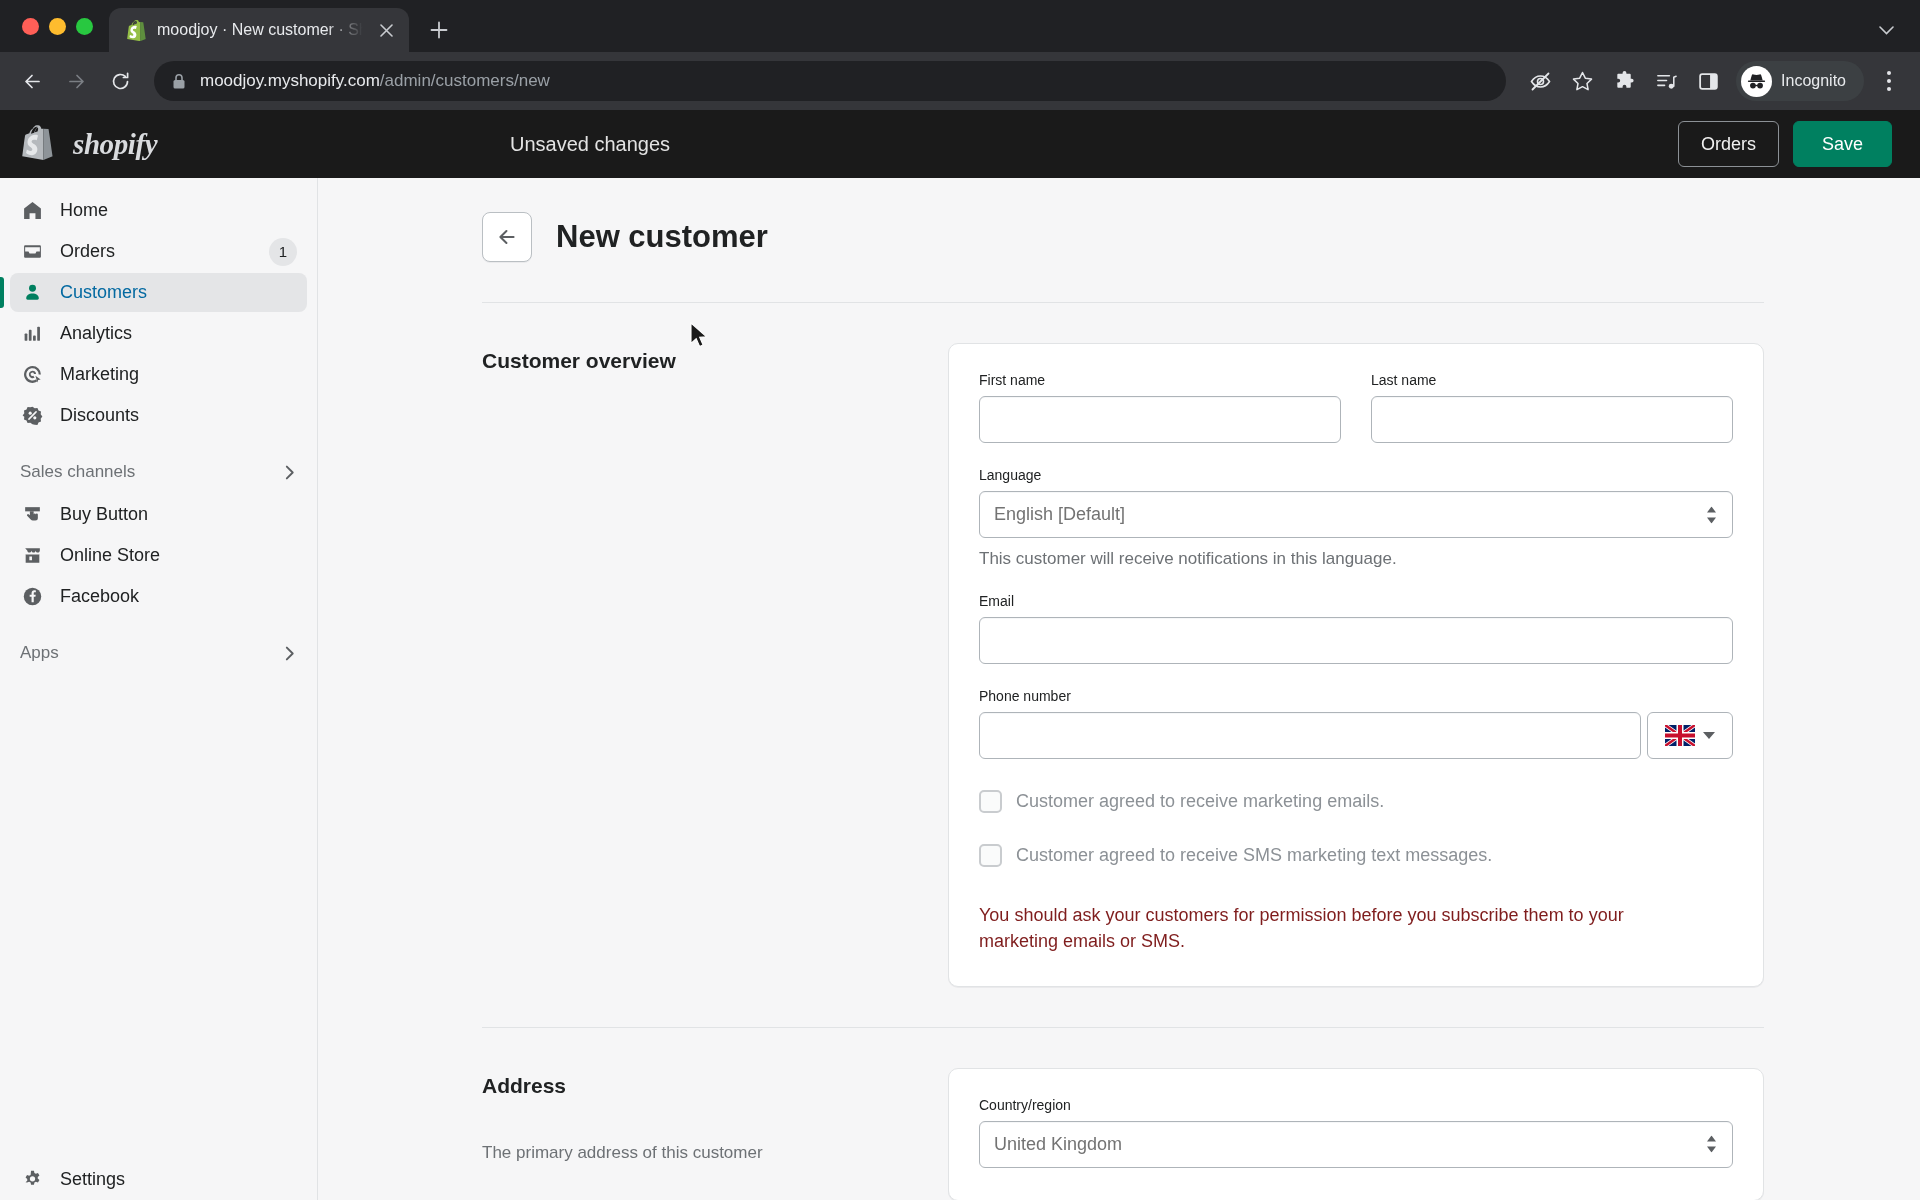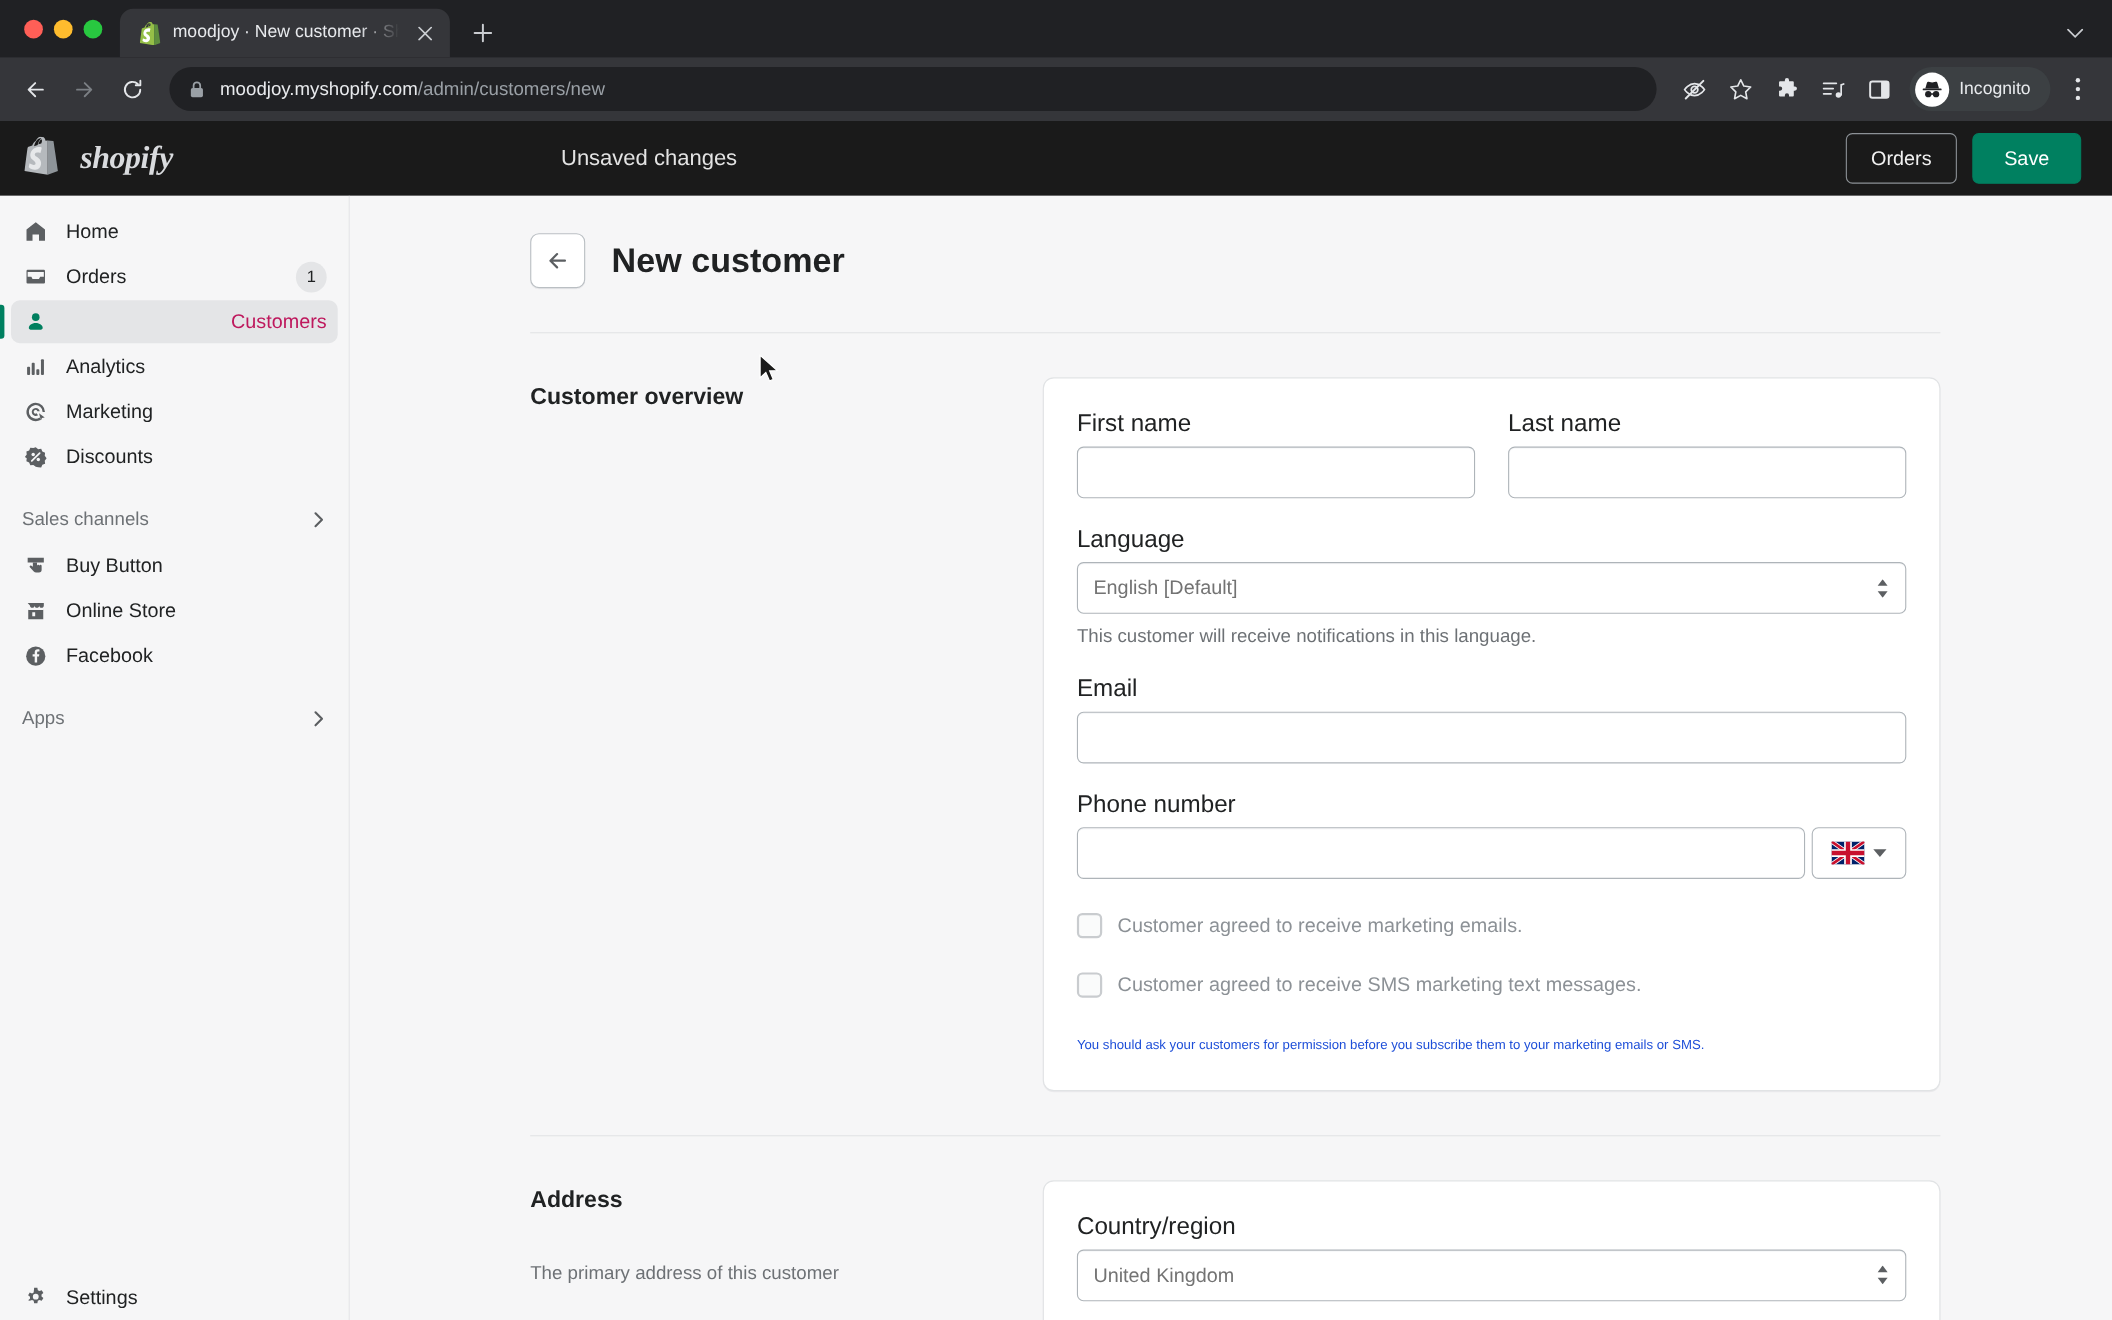--- a/index.html
+++ b/index.html
@@ -90,21 +90,21 @@
   
   .sidebar { width: 318px; flex: 0 0 318px; background: #f6f6f7;
              border-right: 1px solid #e1e3e5; display: flex; flex-direction: column;
              padding-top: 12px; }
   .nav-item { height: 39px; display: flex; align-items: center; gap: 16px;
               margin: 1px 10px; padding: 0 10px; border-radius: 8px;
               color: #202223; font-size: 18px; position: relative; }
   .nav-item .ico { width: 24px; height: 24px; flex: 0 0 24px; display: flex;
                    align-items: center; justify-content: center; color: #5c5f62; }
   .nav-item .lbl { flex: 1 1 auto; white-space: nowrap; }
-  .nav-item.active { background: #e4e5e7; color: #be185d; font-weight: 500; text-align: right; }
+  .nav-item.active { background: #e4e5e7; color: #0369a1; font-weight: 500; }
   .nav-item.active .ico { color: #007f5f; }
   .nav-item.active::before { content: ""; position: absolute; left: -10px; top: 4px;
                              bottom: 4px; width: 4px; border-radius: 0 3px 3px 0;
                              background: #008060; }
   .badge { min-width: 28px; height: 28px; border-radius: 14px; background: #e4e5e7;
            color: #202223; font-size: 15px; display: flex; align-items: center;
            justify-content: center; padding: 0 8px; }
   .nav-section { height: 40px; display: flex; align-items: center;
                  margin: 16px 10px 2px; padding: 0 10px; color: #6d7175;
                  font-size: 17px; }
@@ -127,21 +127,21 @@
   .divider { height: 1px; background: #e1e3e5; margin: 40px 0 0 8px; }
 
   .section { display: flex; padding: 40px 0 0 8px; gap: 34px; }
   .section-left { width: 432px; flex: 0 0 432px; padding-top: 6px; }
   .section-title { font-size: 21px; font-weight: 600; color: #202223; }
   .section-sub { font-size: 17px; color: #6d7175; margin-top: 42px; line-height: 1.5; }
   .card { flex: 1 1 auto; background: #ffffff; border: 1px solid #e1e3e5;
           border-radius: 10px; box-shadow: 0 1px 0 rgba(22,29,37,.05);
           padding: 28px 30px 32px; }
 
-  .field-label { font-size: 22px; color: #202223; margin-bottom: 8px; display: block; }
+  .field-label { font-size: 14px; color: #202223; margin-bottom: 8px; display: block; }
   .input { width: 100%; height: 47px; border: 1px solid #aeb4b9; border-radius: 6px;
            background: #fff; font-size: 18px; color: #737373; padding: 0 14px;
            font-family: "Liberation Sans", sans-serif;
            box-shadow: inset 0 1px 0 rgba(99,115,129,.06); }
   .two-col { display: flex; gap: 30px; }
   .two-col > div { flex: 1 1 0; min-width: 0; }
   .field { margin-top: 24px; }
   .field:first-child { margin-top: 0; }
 
   .select-wrap { position: relative; }
@@ -157,21 +157,21 @@
               border-radius: 6px; background: #fff; display: flex; align-items: center;
               justify-content: center; gap: 8px; }
   .flag { width: 30px; height: 21px; flex: 0 0 30px; }
   .flag-caret { width: 0; height: 0; border-left: 6px solid transparent;
                 border-right: 6px solid transparent; border-top: 7px solid #5c5f62; }
 
   .check-row { display: flex; align-items: flex-start; gap: 14px; margin-top: 30px; }
   .checkbox { width: 23px; height: 23px; flex: 0 0 23px; border: 2px solid #c9cccf;
               border-radius: 5px; background: #fafbfb; margin-top: 1px; }
   .check-label { font-size: 18px; color: #8c9196; line-height: 1.35; }
-  .note { font-size: 12px; color: #1d4ed8; line-height: 1.45; margin-top: 34px;
+  .note { font-size: 18px; color: #7f1d1d; line-height: 1.45; margin-top: 34px;
           max-width: 700px; }
 
   
   .cursor { position: absolute; pointer-events: none; z-index: 50; }
 </style>
 </head>
 <body>
 
 <div class="browser">
 

